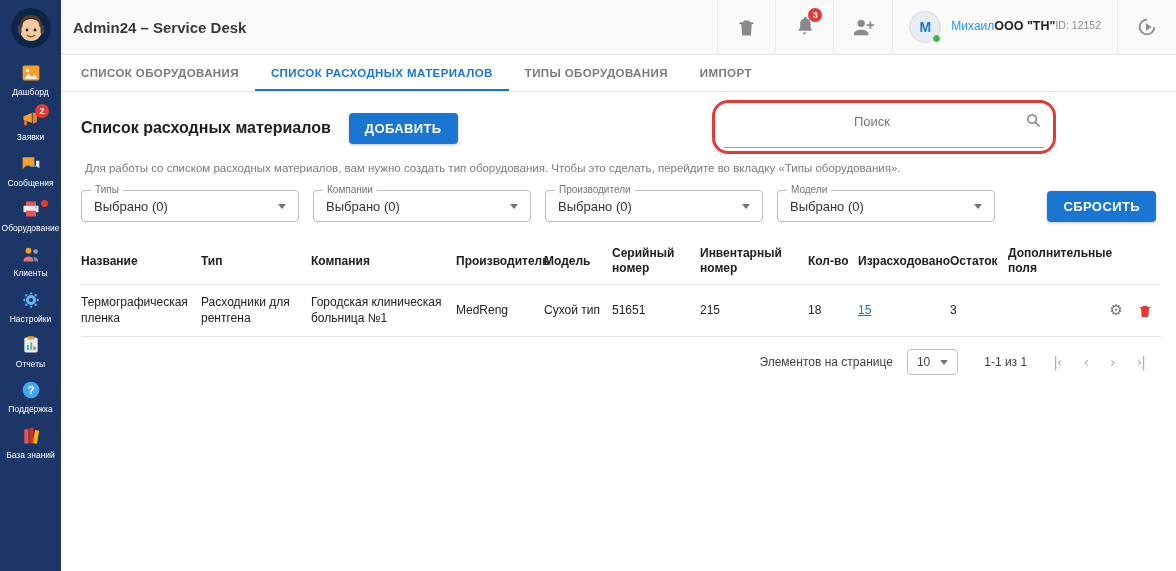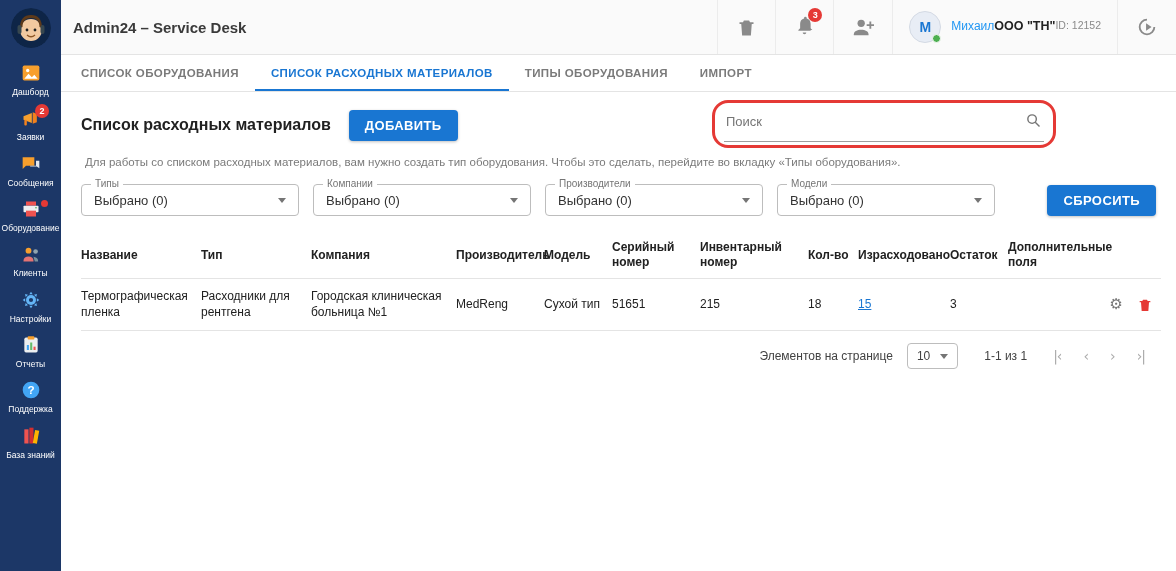--- a/index.html
+++ b/index.html
@@ -68,21 +68,21 @@
   .page-title { font-size:16px; font-weight:bold; color:#212121; }
   .btn-primary {
     background:#1976d2; color:#fff; border:none; border-radius:4px; font-size:13px;
     font-weight:bold; letter-spacing:.4px; padding:8px 16px; cursor:pointer;
     box-shadow:0 1px 3px rgba(0,0,0,.25); font-family:inherit;
   }
   .add-btn { margin-left:18px; }
   .search-wrap { position:relative; margin-left:auto; margin-right:112px; width:320px; }
   .search-input {
     width:100%; border:none; border-bottom:1px solid #9e9e9e; background:transparent;
-    font-size:13px; padding:6px 26px 12px 2px; outline:none; color:#333; font-family:inherit;
+    font-size:13px; padding:6px 26px 18px 2px; outline:none; color:#333; font-family:inherit;text-align:center;
   }
   .search-icon { position:absolute; right:2px; top:4px; }
   .annotation-box {
     position:absolute; left:-12px; right:-12px; top:-8px; bottom:-6px;
     border:3px solid #e53935; border-radius:16px; pointer-events:none;
   }
 
   .info-text { padding:10px 24px 0; font-size:11.5px; color:#7a7a7a; }
 
   .filter-row { display:flex; align-items:center; gap:14px; padding:16px 20px 10px; }

